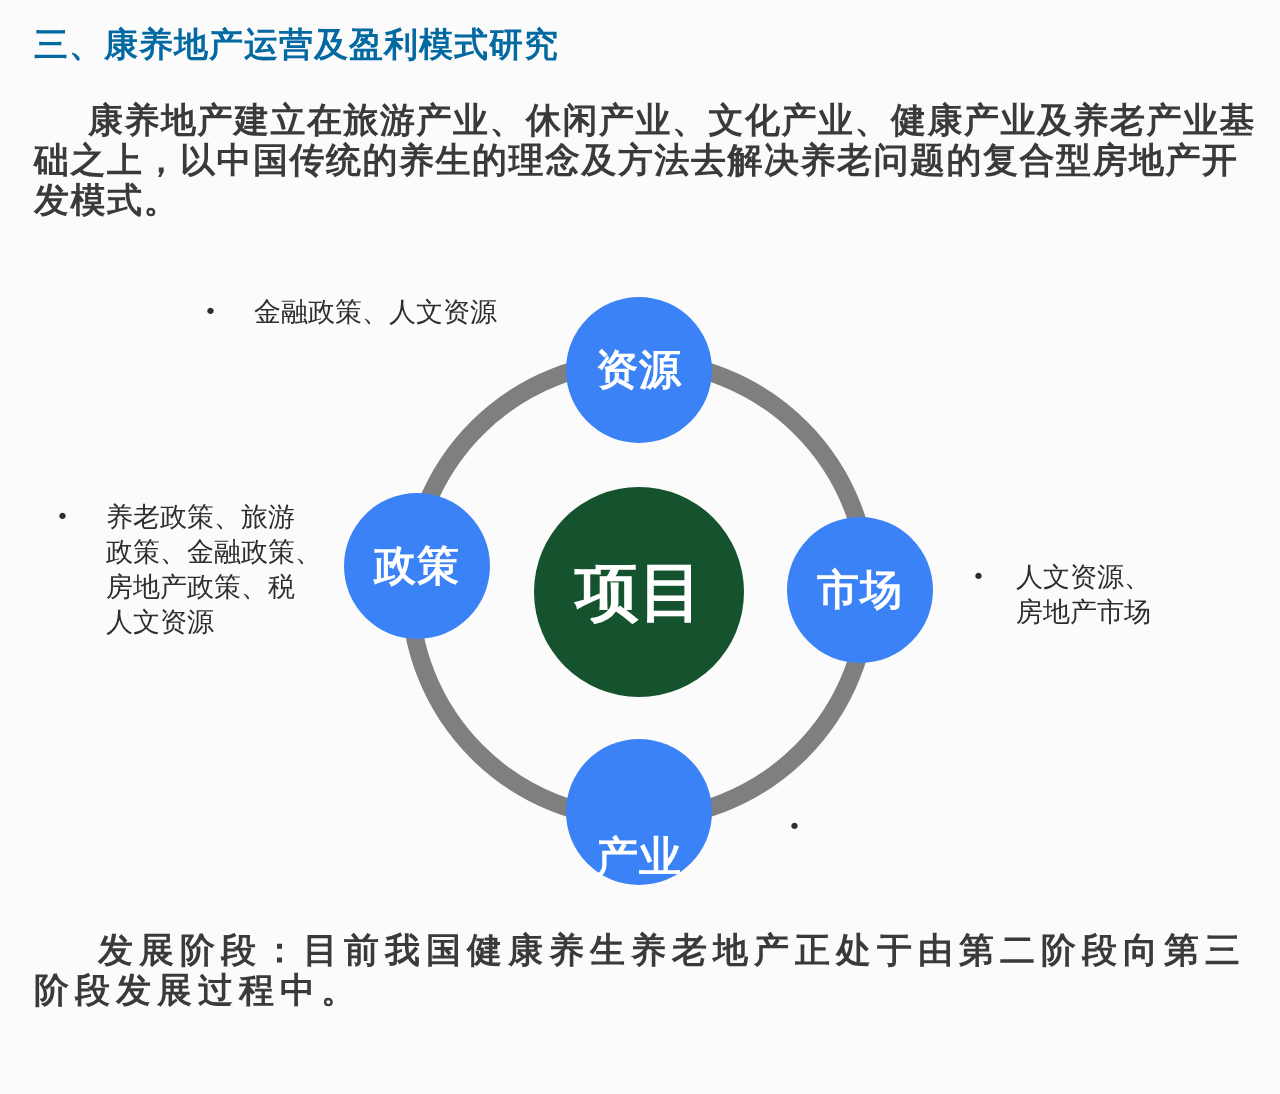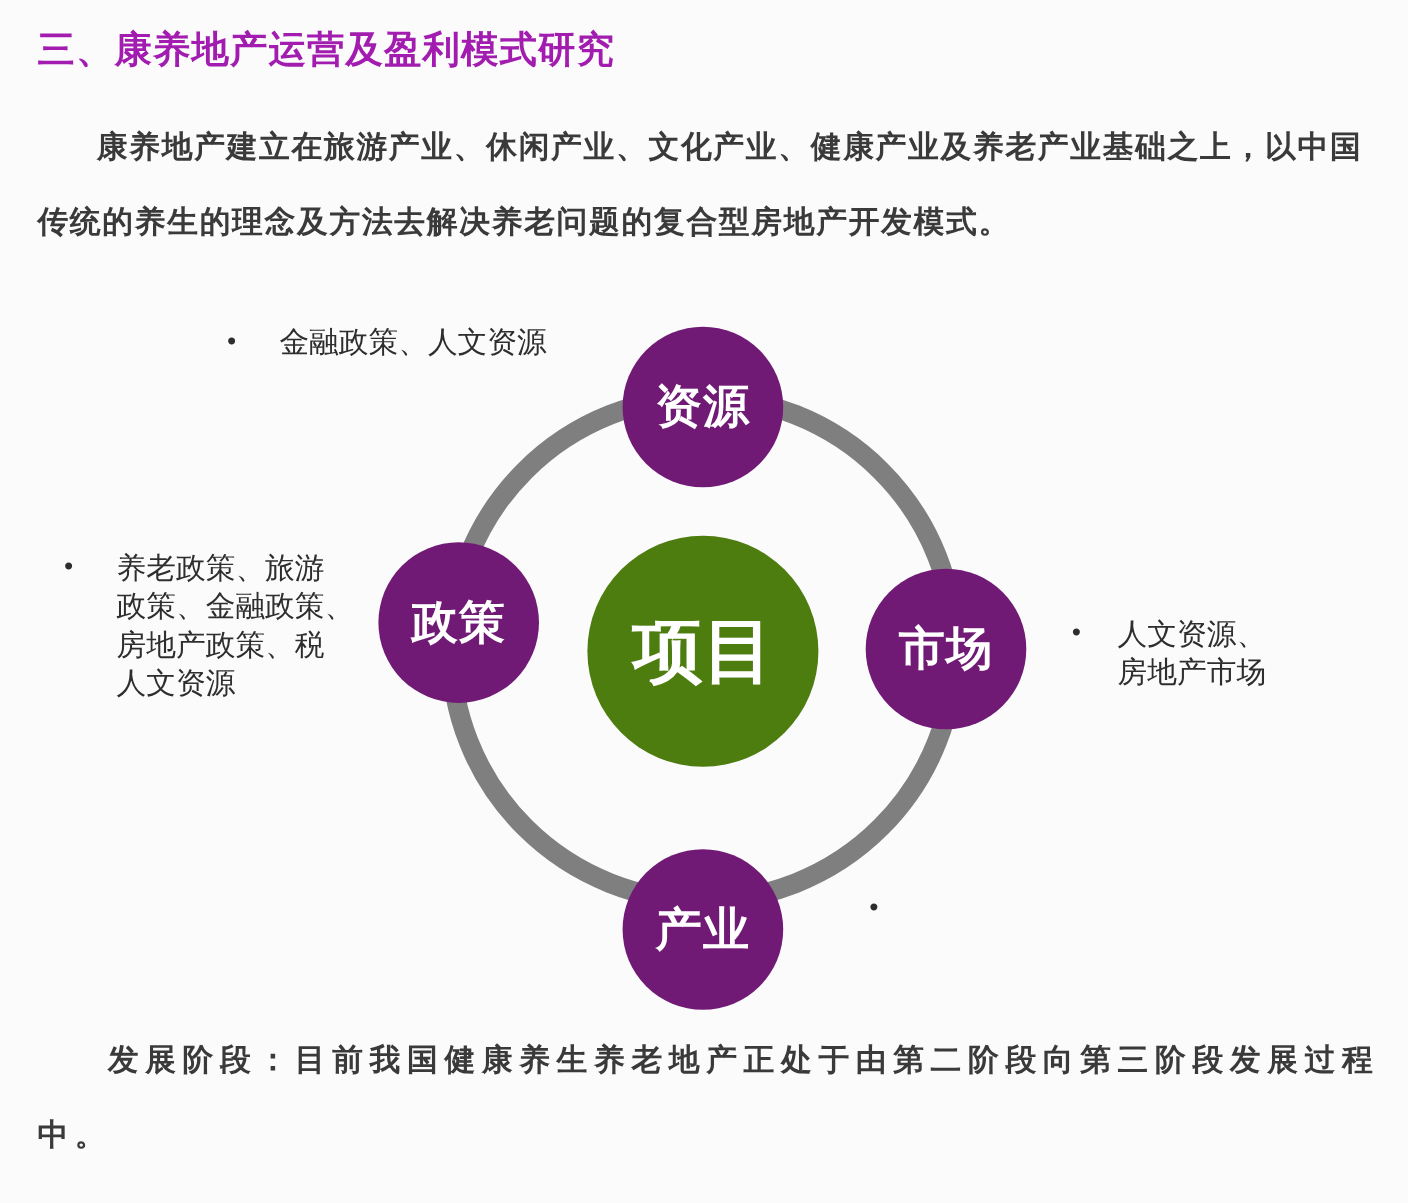--- a/index.html
+++ b/index.html
@@ -3,43 +3,43 @@
   <meta charset="utf-8">
   <style>
     html, body { margin: 0; padding: 0; }
     body {
       width: 1280px; height: 1094px; background: #fbfbfc;
       position: relative; overflow: hidden;
       font-family: "DejaVu Sans", "Liberation Sans", sans-serif;
     }
     .heading {
       position: absolute; left: 34px; top: 22px;
-      font-size: 34px; color: #a21caf; letter-spacing: 1px;
+      font-size: 34px; color: #0369a1; letter-spacing: 1px;
       font-weight: bold; white-space: nowrap;
     }
     .para {
       position: absolute; left: 34px; width: 1222px;
-      font-size: 28px; line-height: 68px; color: #3a3a3a;
+      font-size: 35px; line-height: 40px; color: #3a3a3a;
       font-weight: bold; letter-spacing: 1.5px;
     }
     .para.intro { top: 100px; text-indent: 54px; }
     .para.stage { top: 930px; text-indent: 64px; letter-spacing: 6px; }
     .diagram { position: absolute; left: 0; top: 0; width: 1280px; height: 1094px; pointer-events: none; }
     .ring {
       position: absolute; left: 410px; top: 361px; width: 440px; height: 440px;
       border: 18px solid #7f7f80; border-radius: 50%; box-sizing: content-box;
       margin-left: -9px; margin-top: -9px;
     }
     .node {
-      position: absolute; border-radius: 50%; background: #701a75;
+      position: absolute; border-radius: 50%; background: #3b82f6;
       color: #ffffff; font-weight: bold; display: flex; align-items: center; justify-content: center;
       pointer-events: auto;
     }
     .node.small { width: 146px; height: 146px; font-size: 42px; letter-spacing: 1px; }
-    .node.center { width: 210px; height: 210px; font-size: 64px; background: #4d7c0f; }
+    .node.center { width: 210px; height: 210px; font-size: 64px; background: #14532d; }
     .bullet {
       position: absolute; font-size: 27px; line-height: 35px; color: #2e2e2e;
       display: flex; pointer-events: auto;
     }
     .bullet .dot { width: 50px; flex: 0 0 auto; font-size: 22px; }
     .bullet .txt { white-space: pre-line; }
   </style>
 </head>
 <body>
 
@@ -53,21 +53,21 @@
   <div class="node center" style="left:534px; top:487px;">
     <span>项目</span>
   </div>
 
   <div class="node small" style="left:566px; top:297px;">
     <span>资源</span>
   </div>
   <div class="node small" style="left:787px; top:517px;font-family:Liberation Serif, serif;">
     <span>市场</span>
   </div>
-  <div class="node small" style="left:566px; top:772px;">
+  <div class="node small" style="left:566px; top:739px;align-items:flex-end;">
     <span>产业</span>
   </div>
   <div class="node small" style="left:344px; top:493px;">
     <span>政策</span>
   </div>
 
   <div class="bullet" style="left:204px; top:294px;">
     <span class="dot">•</span>
     <span class="txt">金融政策、人文资源</span>
   </div>

